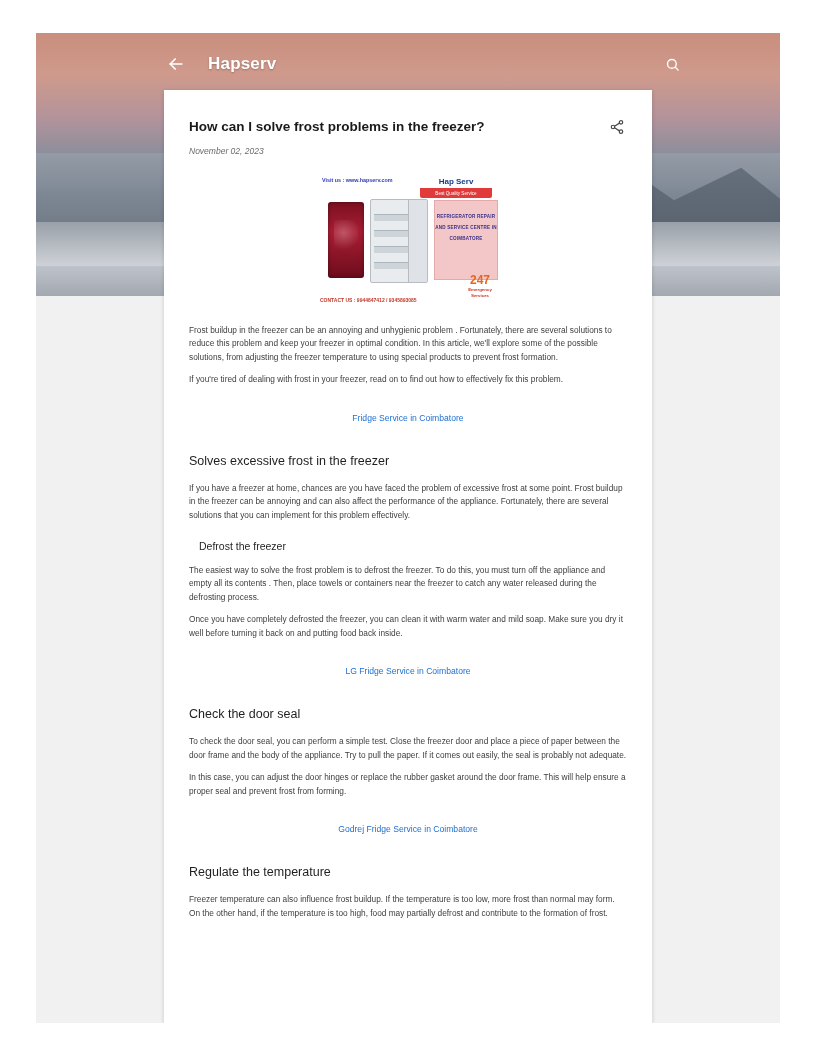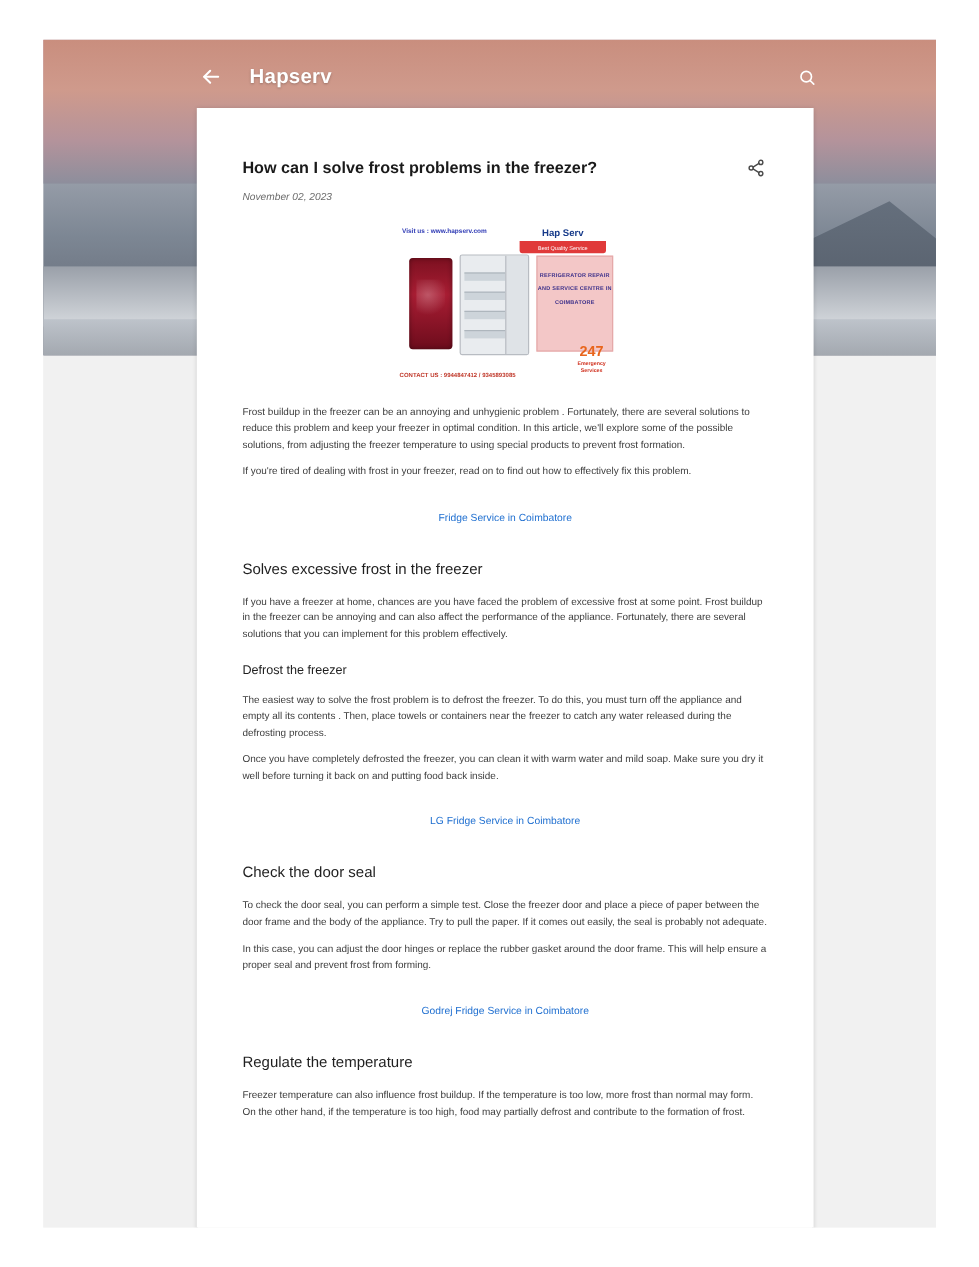--- a/index.html
+++ b/index.html
@@ -122,21 +122,21 @@
   
   .card {
     position: absolute;
     left: 128px;
     top: 57px;
     width: 488px;
     min-height: 933px;
     background: #ffffff;
     box-shadow: 0 1px 4px rgba(0,0,0,.18);
     z-index: 4;
-    padding: 13px;
+    padding: 0;
   }
   .card-inner {
     padding: 28px 25px 30px 25px;
   }
   .post-head {
     display: flex;
     align-items: flex-start;
     justify-content: space-between;
   }
   .post-title {
@@ -294,21 +294,21 @@
     font-size: 12.5px;
     font-weight: normal;
     color: #1f1f1f;
     margin: 0 0 13px 0;
     line-height: 1.3;
   }
   h3.sub {
     font-size: 10.5px;
     font-weight: normal;
     color: #1f1f1f;
-    margin: 18px 0 10px 0;
+    margin: 18px 0 10px 10px;
     line-height: 1.3;
   }
 </style>
 </head>
 <body>
 
 <div id="page">
 
   <div class="canvas">
 

